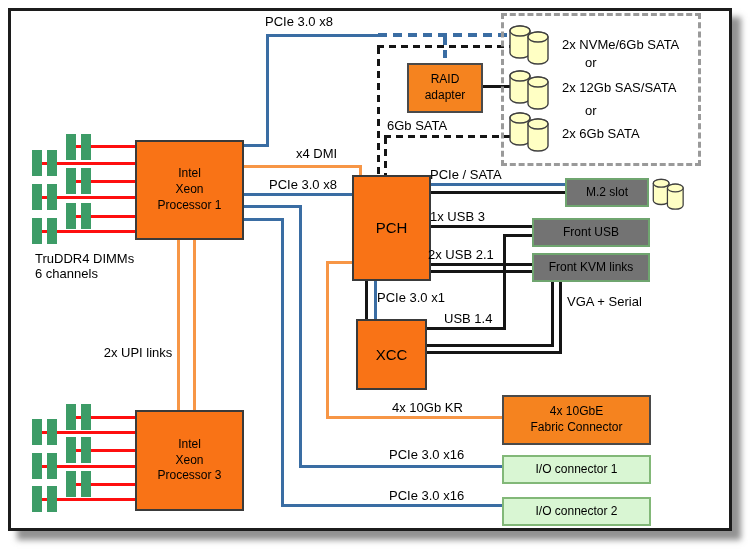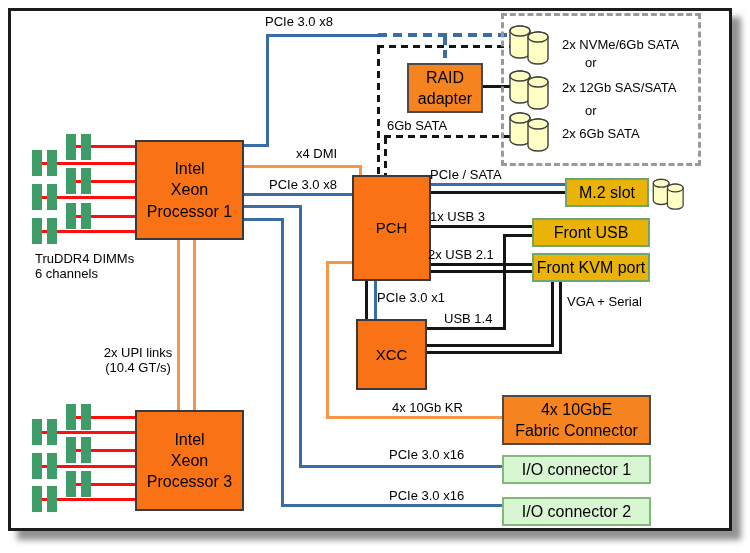--- a/index.html
+++ b/index.html
@@ -2,24 +2,24 @@
 <html><head>
 <meta charset="utf-8">
 <style>
   html,body{margin:0;padding:0;background:#fff;}
   #canvas{position:relative;width:750px;height:553px;background:#fff;overflow:hidden;
           font-family:"Liberation Sans",sans-serif;color:#000;}
   .frame{position:absolute;border:3px solid #1c1c1c;background:#fff;z-index:0;
          box-shadow:9px 9px 6px rgba(110,110,110,.75);}
   
   .node{position:absolute;display:flex;flex-direction:column;align-items:center;justify-content:center;
-        text-align:center;z-index:3;line-height:1.32;font-size:16px;}
+        text-align:center;z-index:3;line-height:1.32;font-size:12px;}
   .cyan{background:#f97316;border:2px solid #3a3a3a;}
   .orange{background:#f5831f;border:2px solid #4a4a4a;}
-  .greenA{background:#eab308;border:2px solid #6fa56f;}
+  .greenA{background:#737373;border:2px solid #6fa56f;}
   .greenB{background:#d9f6d3;border:2px solid #82b878;}
   .big{font-size:15px;}
   
   .lh,.lv,.dbh,.dbv,.dlbh,.dlbv{position:absolute;z-index:1;}
   .lh{height:3px;}  .lv{width:3px;}
   .blue{background:#3a6da3;} .black{background:#151515;} .orangeL{background:#f79646;} .red{background:#fe0f0f;} 
   .dbh{height:3px;background:repeating-linear-gradient(90deg,#151515 0 7px,transparent 7px 12px);}
   .dbv{width:3px;background:repeating-linear-gradient(180deg,#151515 0 7px,transparent 7px 12px);}
   .dlbh{height:4px;background:repeating-linear-gradient(90deg,#3a6da3 0 9px,transparent 9px 15px);}
   .dlbv{width:4px;background:repeating-linear-gradient(180deg,#3a6da3 0 8px,transparent 8px 13px);}
@@ -181,21 +181,21 @@
     <span>4x 10GbE</span>
     <span>Fabric Connector</span>
   </div>
   <div class="node greenA" style="left:565px;top:178px;width:80px;height:25px;">
     <span>M.2 slot</span>
   </div>
   <div class="node greenA" style="left:532px;top:218px;width:114px;height:25px;">
     <span>Front USB</span>
   </div>
   <div class="node greenA" style="left:532px;top:253px;width:114px;height:25px;">
-    <span>Front KVM port</span>
+    <span>Front KVM links</span>
   </div>
   <div class="node greenB" style="left:502px;top:455px;width:145px;height:25px;">
     <span>I/O connector 1</span>
   </div>
   <div class="node greenB" style="left:502px;top:497px;width:145px;height:25px;">
     <span>I/O connector 2</span>
   </div>
 
   <div class="dashedbox" style="left:501px;top:13px;width:194px;height:147px;"></div>
 
@@ -248,20 +248,19 @@
   <span class="lbl" style="left:387px;top:118px;">6Gb SATA</span>
   <span class="lbl" style="left:377px;top:290px;">PCIe 3.0 x1</span>
   <span class="lbl" style="left:444px;top:311px;">USB 1.4</span>
   <span class="lbl" style="left:567px;top:294px;">VGA + Serial</span>
   <span class="lbl" style="left:392px;top:400px;">4x 10Gb KR</span>
   <span class="lbl" style="left:389px;top:447px;">PCIe 3.0 x16</span>
   <span class="lbl" style="left:389px;top:488px;">PCIe 3.0 x16</span>
 
   <div class="lbl ctr" style="left:82px;top:345px;width:112px;">
     <div>2x UPI links</div>
-    <div>(10.4 GT/s)</div>
   </div>
   <div class="lbl" style="left:35px;top:251px;">
     <div>TruDDR4 DIMMs</div>
     <div>6 channels</div>
   </div>
 
 </div>
 
 </body></html>

